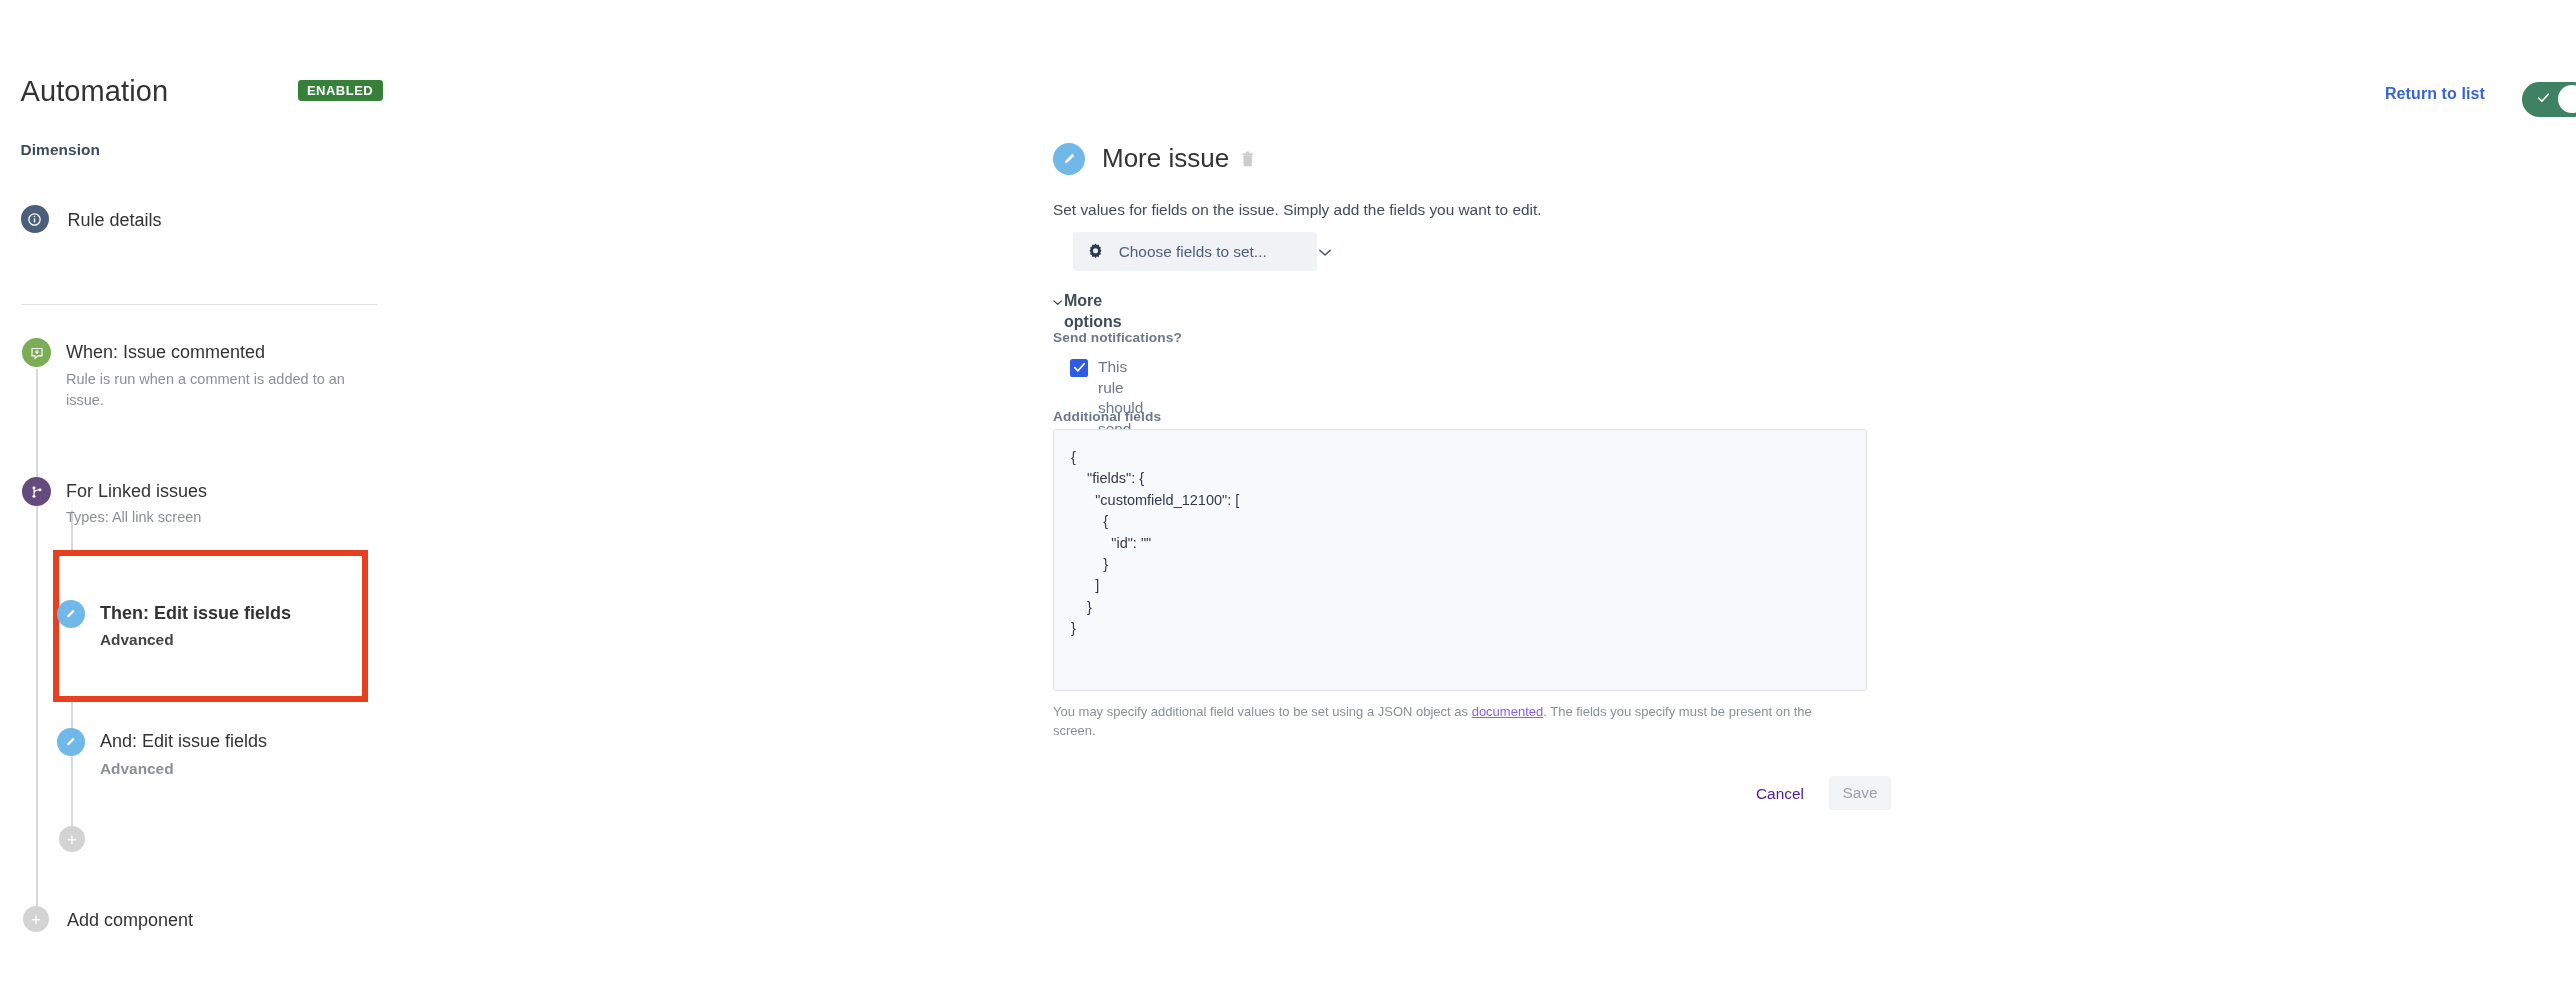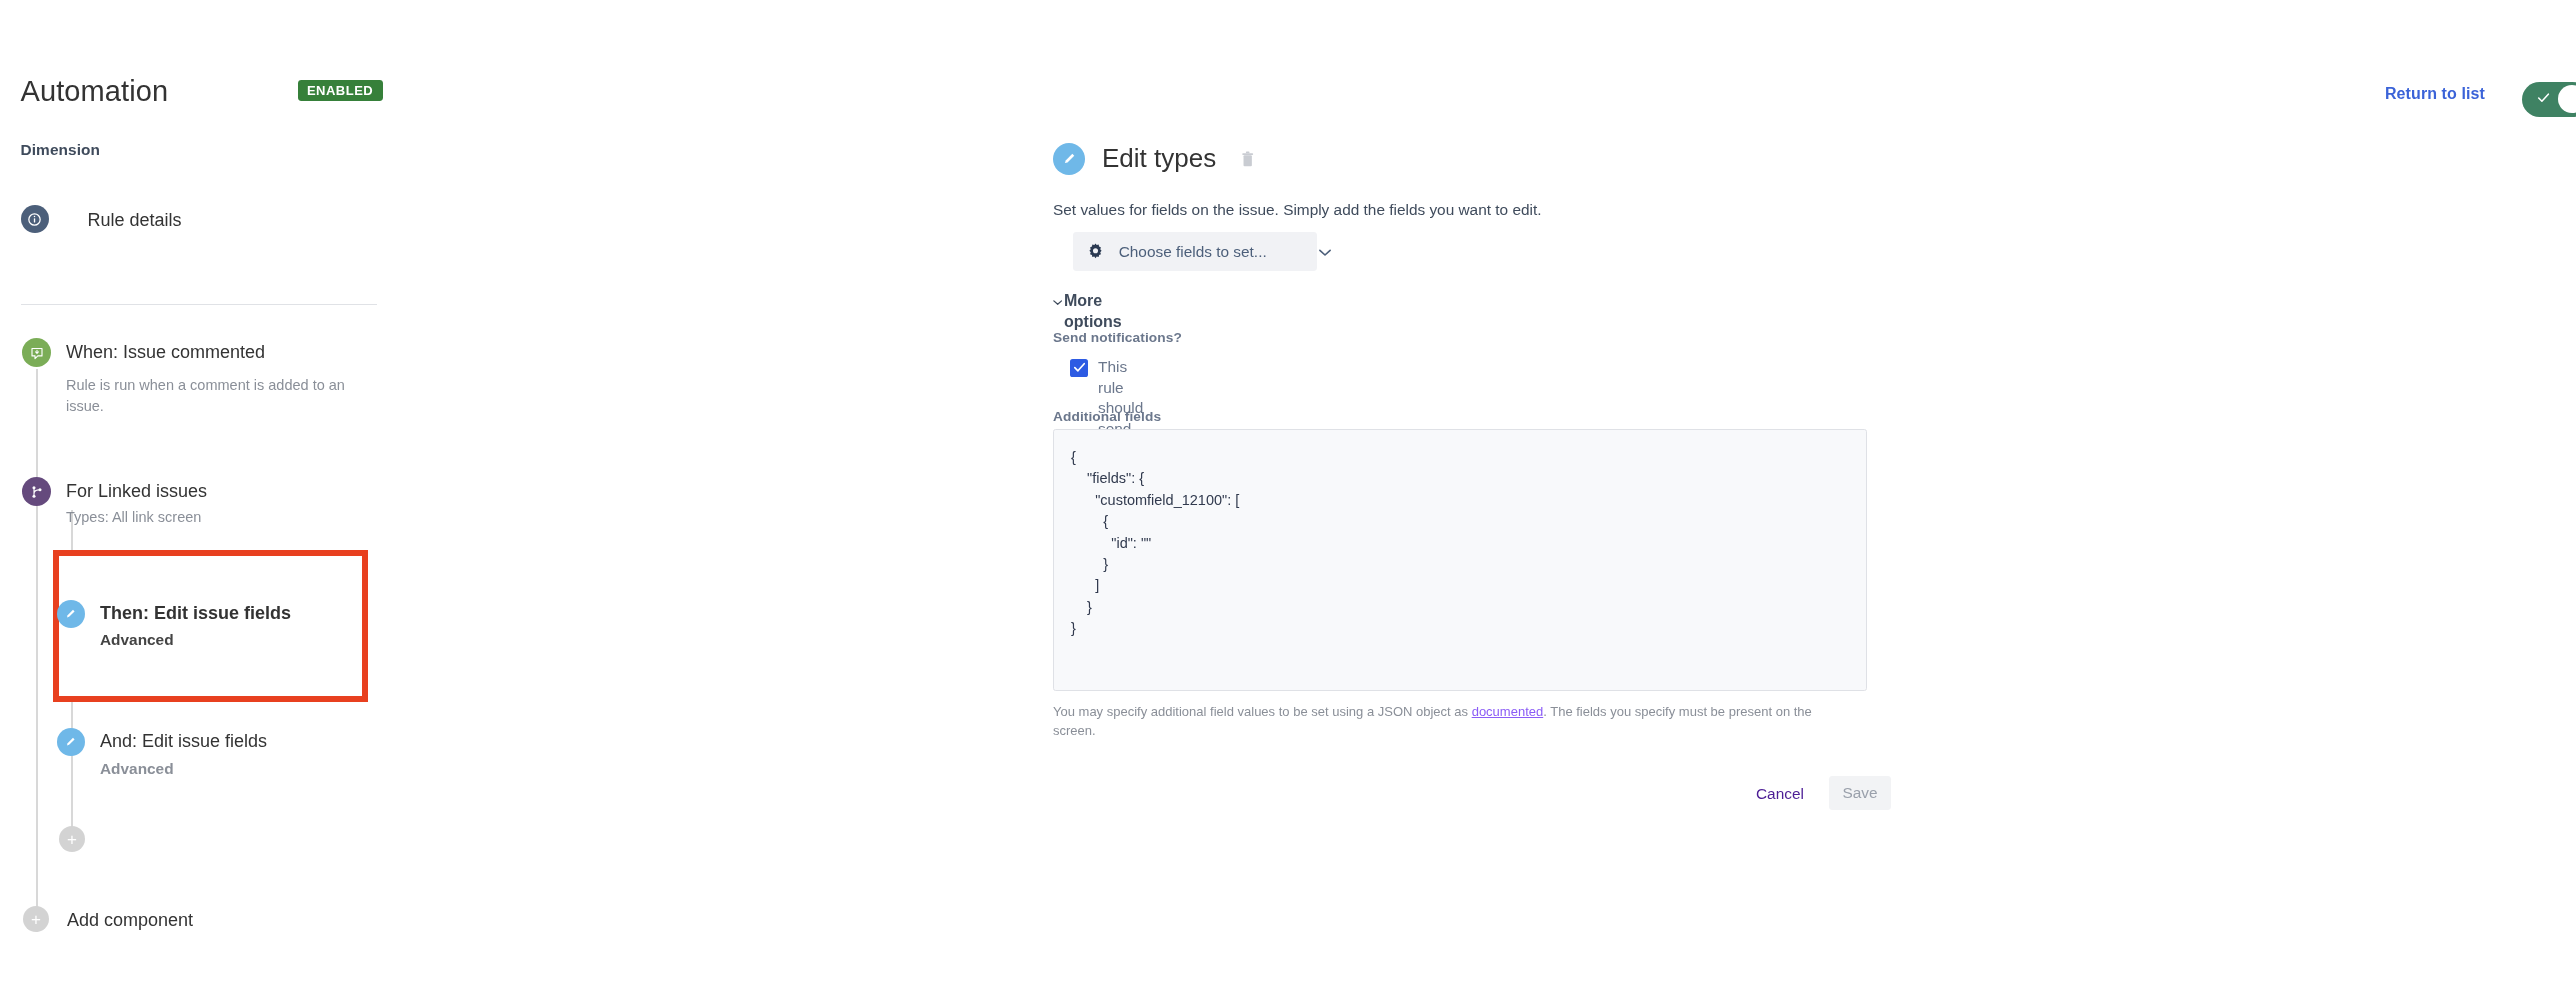--- a/index.html
+++ b/index.html
@@ -87,21 +87,20 @@
     align-items: center;
     justify-content: center;
   }
   .nav-label {
     position: absolute;
     left: 47px;
     top: 2.6px;
     font-size: 18px;
     color: #333333;
     line-height: 24px;
-    margin-left: 20px;
   }
   #nav-rule-details { top: 205px; }
   #nav-audit-log    { top: 252px; }
 
   #nav-divider {
     position: absolute;
     left: 20.5px;
     top: 304px;
     width: 356px;
     height: 0.9px;
@@ -150,21 +149,21 @@
     font-size: 14.5px;
     color: #8a8f98;
     line-height: 20.5px;
     width: 325px;
   }
 
   
   #node-when { left: 22px; top: 338px; width: 359px; }
   #node-when .flow-bullet { background: #7bad57; }
   #node-when .flow-title  { left: 44px; top: 2.6px; }
-  #node-when .flow-sub    { left: 44px; top: 31px; width: 291px; margin-top: 6px; }
+  #node-when .flow-sub    { left: 44px; top: 31px; width: 291px; }
 
   
   #node-for { left: 22px; top: 477px; width: 359px; }
   #node-for .flow-bullet { background: #654a7d; }
   #node-for .flow-title  { left: 44px; top: 2.6px; }
   #node-for .flow-sub    { left: 44px; top: 30px; }
 
   
   #highlight-box {
     position: absolute;
@@ -581,21 +580,21 @@
 </div>
 
 <div id="main-panel">
 
   <div id="panel-title-row">
     <span id="panel-icon">
       <svg width="19" height="19" viewBox="0 0 24 24" fill="none">
         <path d="M6.2 17.8l1-3.3L15.6 6l2.4 2.4-8.5 8.5z" fill="#ffffff"></path>
       </svg>
     </span>
-    <span id="panel-title">Edit types</span>
+    <span id="panel-title">More issue</span>
     <span id="delete-icon">
       <svg width="15.4" height="19" viewBox="0 0 24 28" fill="none">
         <rect x="5.5" y="7.5" width="13" height="17" rx="1.6" fill="#c9ccd2"></rect>
         <rect x="3.5" y="4.4" width="17" height="2.6" rx="1.2" fill="#c9ccd2"></rect>
         <rect x="9.2" y="1.6" width="5.6" height="2.6" rx="1.1" fill="#c9ccd2"></rect>
       </svg>
     </span>
   </div>
 
   <div id="panel-desc">Set values for fields on the issue. Simply add the fields you want to edit.</div>

